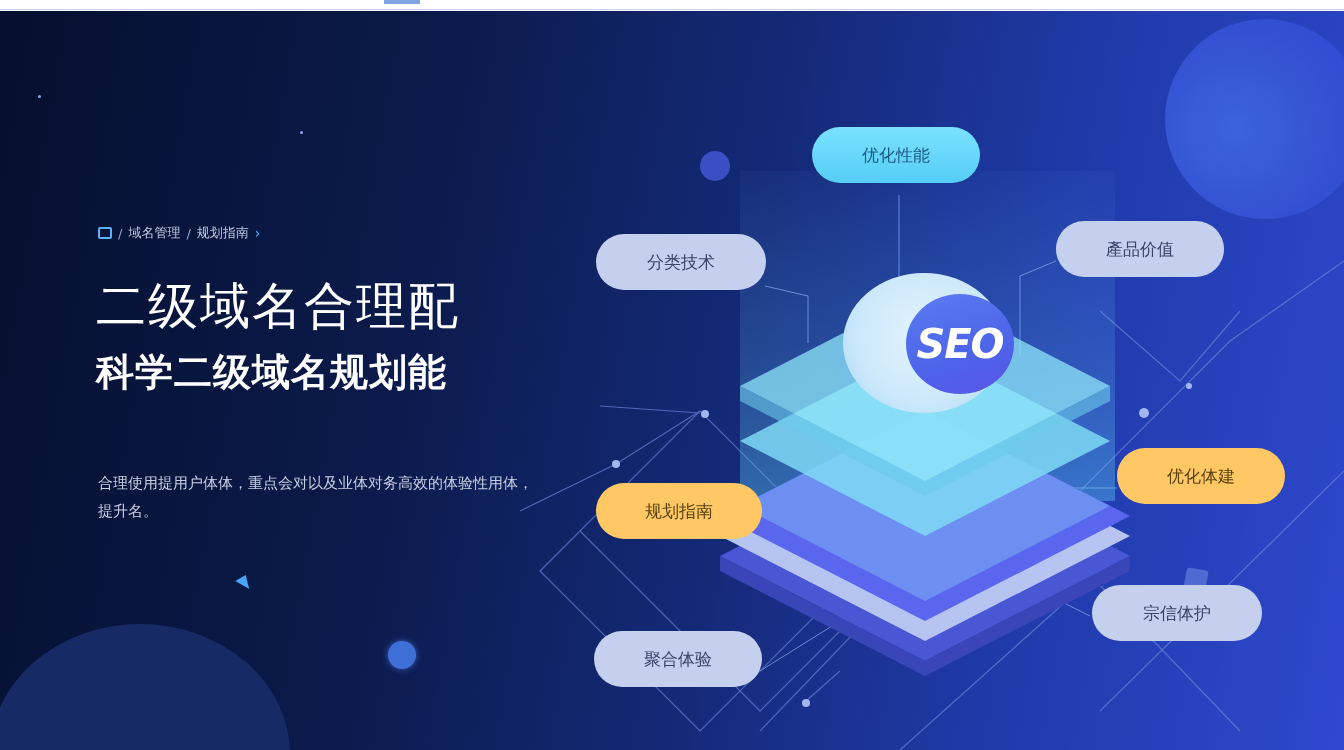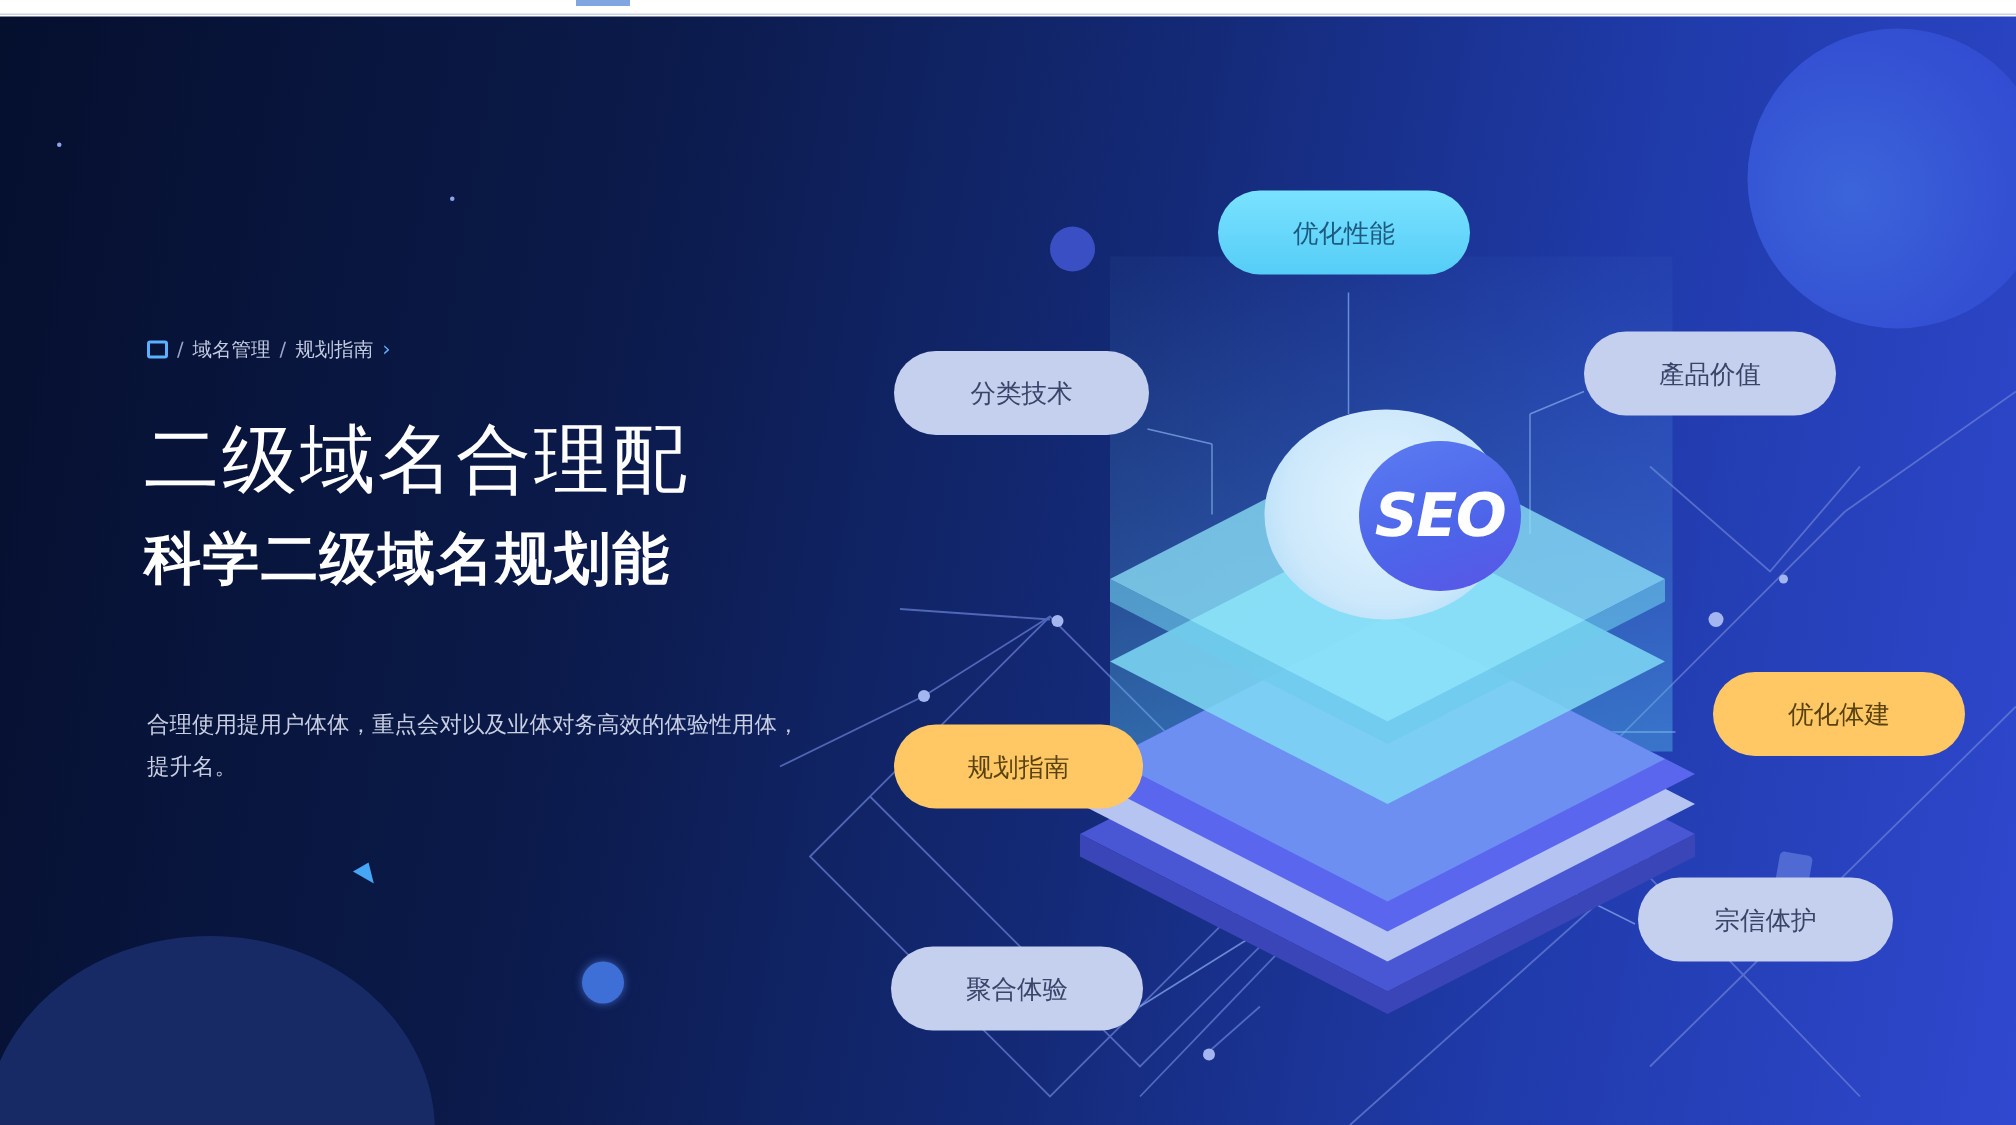--- a/index.html
+++ b/index.html
@@ -144,17 +144,17 @@
 
   <div class="badge-ring"></div>
   <div class="badge-core">
     <span class="badge-text">SEO</span>
   </div>
 
   <div class="pill cyan" style="left:812px;  top:116px; width:168px;">优化性能</div>
   <div class="pill grey" style="left:596px;  top:223px; width:170px;">分类技术</div>
   <div class="pill grey" style="left:1056px; top:210px; width:168px;">產品价值</div>
   <div class="pill amber" style="left:596px;  top:472px; width:166px;">规划指南</div>
-  <div class="pill amber" style="left:1142px; top:437px; width:168px;font-family:Liberation Mono, monospace;">优化体建</div>
+  <div class="pill amber" style="left:1117px; top:437px; width:168px;font-family:Liberation Mono, monospace;">优化体建</div>
   <div class="pill grey" style="left:1092px; top:574px; width:170px;text-align:right;">宗信体护</div>
   <div class="pill grey" style="left:594px;  top:620px; width:168px;">聚合体验</div>
 
 </div>
 
 </body></html>

